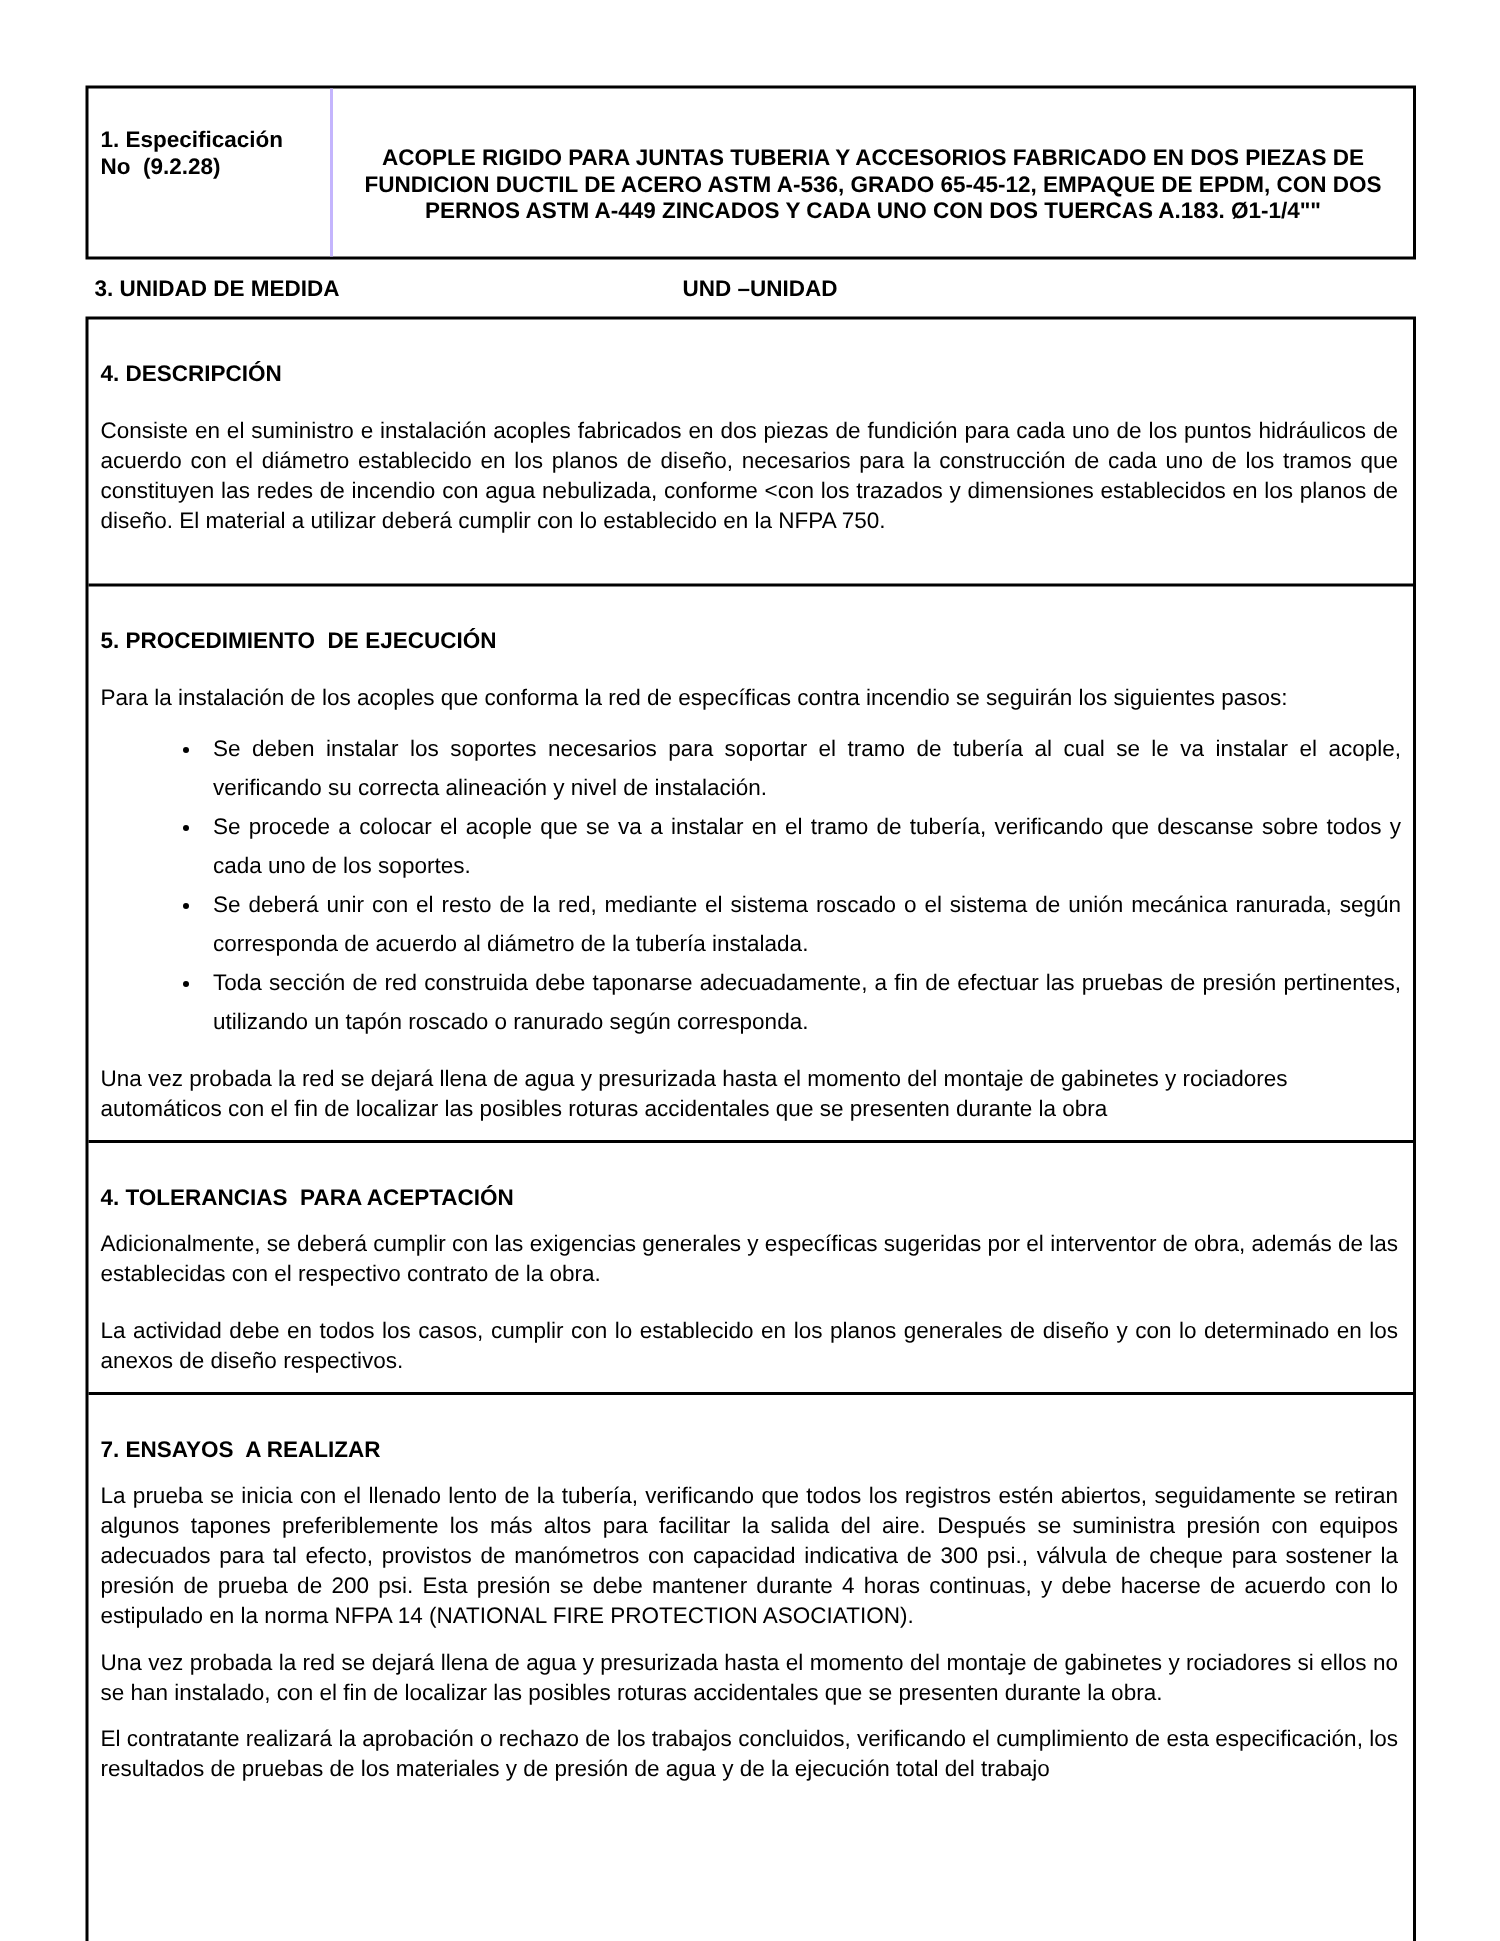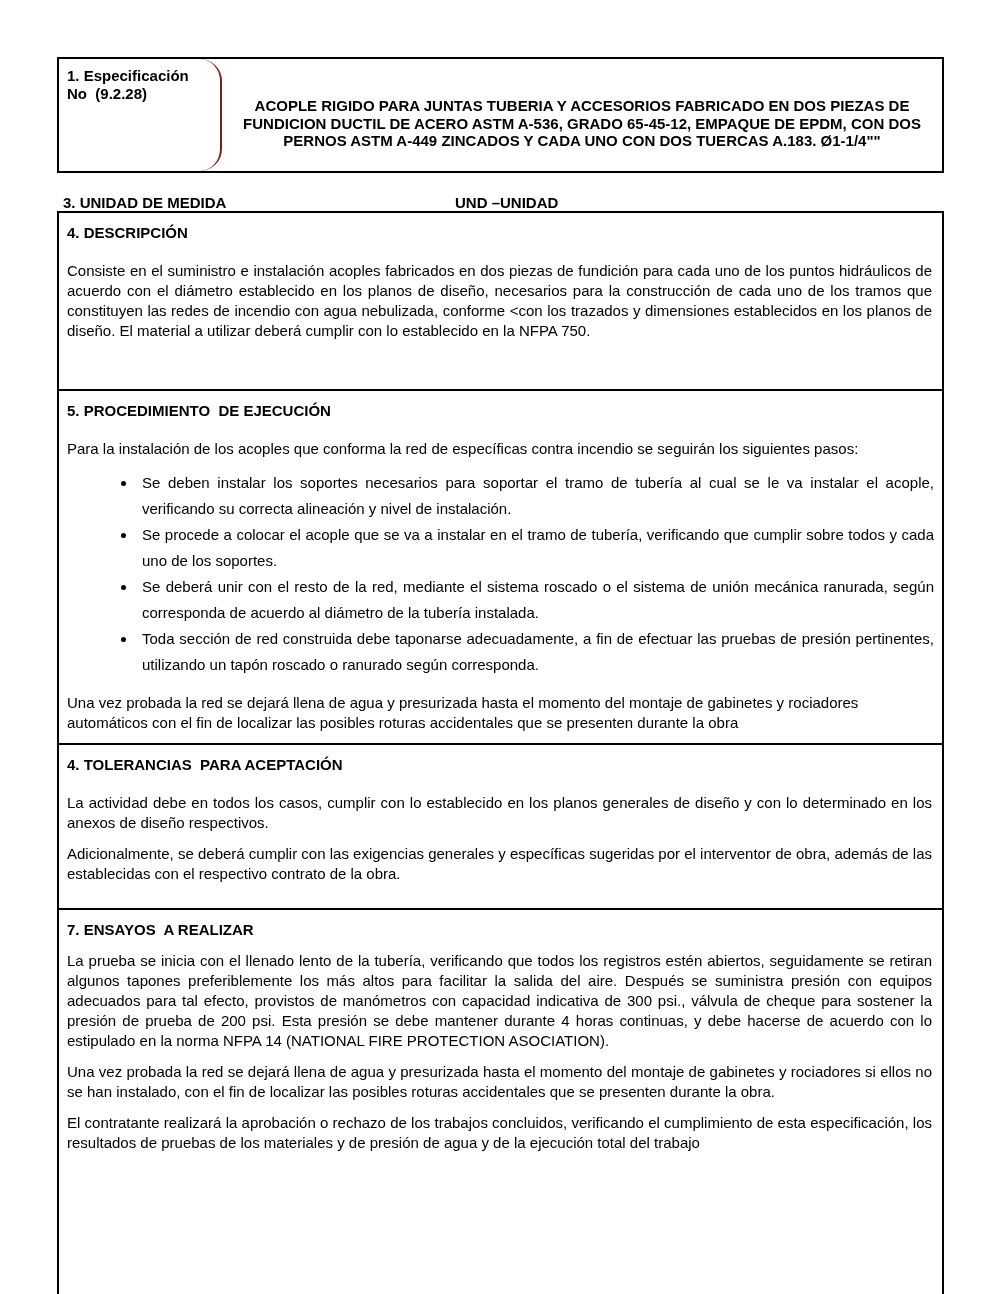--- a/index.html
+++ b/index.html
@@ -16,54 +16,53 @@
   }
   
   .header-box {
     display:flex;
     border:2px solid #000;
     box-sizing:border-box;
     height:116px;
   }
   .header-left {
     width:163px;
-    border-right:2px solid #7f1d1d;
+    border-right:2px solid #c4b5fd;
     box-sizing:border-box;
-    padding:8px 8px 0 8px;
+    padding:26px 8px 0 8px;
     font-weight:bold;
     font-size:15px;
     line-height:18px;
-    border-radius:22px;
   }
   .header-left div { white-space:pre-wrap; }
   .header-right {
     flex:1;
     box-sizing:border-box;
     padding:38px 12px 6px 12px;
     text-align:center;
     font-weight:bold;
     font-size:15px;
     line-height:17.5px;
   }
   
   .unit-row {
     height:38px;
     display:flex;
-    align-items:flex-end;
+    align-items:center;
     font-weight:bold;
     font-size:15px;
     padding-left:6px;
   }
   .unit-label { width:392px; }
   
   .main-box {
     border:2px solid #000;
     box-sizing:border-box;
   }
-  .section { padding:6px 8px 10px 6px; box-sizing:border-box; }
+  .section { padding:23px 8px 10px 6px; box-sizing:border-box; }
   .section + .section { border-top:2px solid #000; }
   .section-heading {
     font-weight:bold;
     font-size:15px;
     line-height:20px;
     margin:4px 0 0 2px;
     white-space:pre-wrap;
   }
   .para {
     font-size:15px;
@@ -119,31 +118,31 @@
       <div class="section sec-desc">
         <div class="section-heading">4. DESCRIPCIÓN</div>
         <p class="para first">Consiste en el suministro e instalación acoples fabricados en dos piezas de fundición para cada uno de los puntos hidráulicos de acuerdo con el diámetro establecido en los planos de diseño, necesarios para la construcción de cada uno de los tramos que constituyen las redes de incendio con agua nebulizada, conforme &lt;con los trazados y dimensiones establecidos en los planos de diseño. El material a utilizar deberá cumplir con lo establecido en la NFPA 750.</p>
       </div>
 
       <div class="section sec-proc">
         <div class="section-heading">5. PROCEDIMIENTO  DE EJECUCIÓN</div>
         <p class="para first">Para la instalación de los acoples que conforma la red de específicas contra incendio se seguirán los siguientes pasos:</p>
         <ul class="steps">
           <li>Se deben instalar los soportes necesarios para soportar el tramo de tubería al cual se le va instalar el acople, verificando su correcta alineación y nivel de instalación.</li>
-          <li>Se procede a colocar el acople que se va a instalar en el tramo de tubería, verificando que cumplir sobre todos y cada uno de los soportes.</li>
+          <li>Se procede a colocar el acople que se va a instalar en el tramo de tubería, verificando que descanse sobre todos y cada uno de los soportes.</li>
           <li>Se deberá unir con el resto de la red, mediante el sistema roscado o el sistema de unión mecánica ranurada, según corresponda de acuerdo al diámetro de la tubería instalada.</li>
           <li>Toda sección de red construida debe taponarse adecuadamente, a fin de efectuar las pruebas de presión pertinentes, utilizando un tapón roscado o ranurado según corresponda.</li>
         </ul>
         <p class="para tight">Una vez probada la red se dejará llena de agua y presurizada hasta el momento del montaje de gabinetes y rociadores automáticos con el fin de localizar las posibles roturas accidentales que se presenten durante la obra</p>
       </div>
 
       <div class="section sec-tol">
         <div class="section-heading">4. TOLERANCIAS  PARA ACEPTACIÓN</div>
+        <p class="para">Adicionalmente, se deberá cumplir con las exigencias  generales y específicas sugeridas por el interventor de obra, además de las establecidas con el respectivo contrato de la obra.</p>
         <p class="para first">La actividad debe en todos los casos, cumplir con lo establecido en los planos generales de diseño y con lo determinado en los anexos de diseño respectivos.</p>
-        <p class="para">Adicionalmente, se deberá cumplir con las exigencias  generales y específicas sugeridas por el interventor de obra, además de las establecidas con el respectivo contrato de la obra.</p>
       </div>
 
       <div class="section sec-ens">
         <div class="section-heading">7. ENSAYOS  A REALIZAR</div>
         <p class="para">La prueba se inicia con el llenado lento de la tubería, verificando que todos los registros estén abiertos, seguidamente se retiran algunos tapones preferiblemente los más altos para facilitar la salida del aire. Después se suministra presión con  equipos adecuados para tal efecto, provistos de manómetros con capacidad indicativa de 300 psi., válvula de cheque para sostener la presión de prueba de 200 psi. Esta presión se debe mantener durante 4 horas continuas, y debe hacerse de acuerdo con lo estipulado en la norma NFPA 14 (NATIONAL FIRE PROTECTION ASOCIATION).</p>
         <p class="para">Una vez probada la red se dejará llena de agua y presurizada hasta el momento del montaje de gabinetes y rociadores si ellos no se han instalado, con el fin de localizar las posibles roturas accidentales que se presenten durante la obra.</p>
         <p class="para">El contratante realizará la aprobación o rechazo de los trabajos concluidos, verificando el cumplimiento de esta especificación, los resultados de pruebas de los materiales y de presión de agua y de la ejecución total del trabajo</p>
       </div>
 
     </div>

